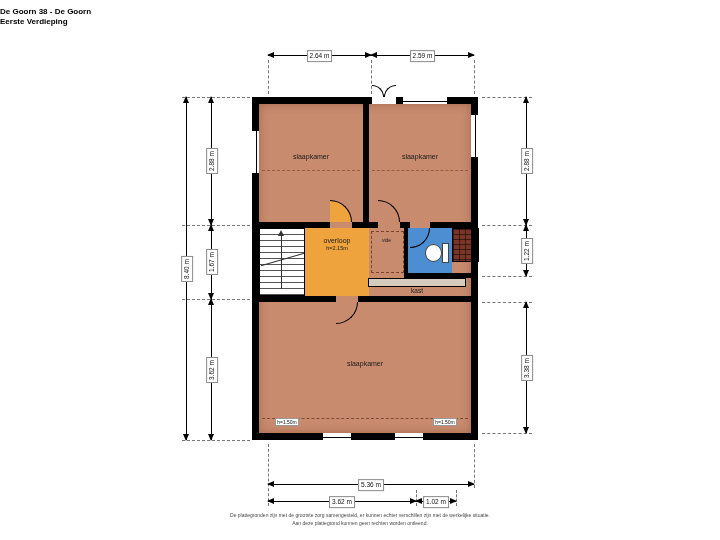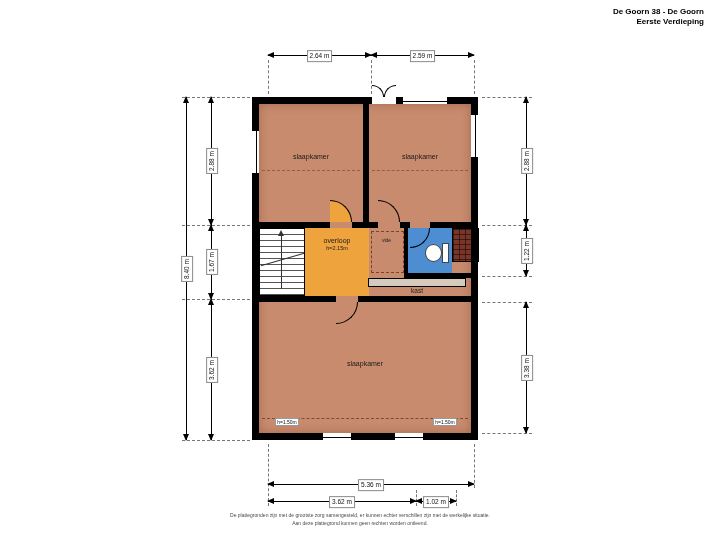--- a/index.html
+++ b/index.html
@@ -1,21 +1,21 @@
 <!DOCTYPE html>
 <html><head>
 <meta charset="utf-8">
 <style>
   html,body{margin:0;padding:0;}
   body{
     width:720px;height:540px;position:relative;overflow:hidden;
     background:#ffffff;font-family:"Liberation Sans",sans-serif;color:#111;
   }
   .abs{position:absolute;}
-  .title-line{position:absolute;left:0;width:704px;text-align:right;font-weight:bold;font-size:8px;color:#000;}
+  .title-line{position:absolute;left:0;width:704px;text-align:left;font-weight:bold;font-size:8px;color:#000;}
   .wall{position:absolute;background:#000;}
   .floor{position:absolute;}
   .room-label{position:absolute;text-align:center;color:#1c1c1c;line-height:1.15;}
   .vide-box{position:absolute;border:1px dashed #7d4228;}
   .kast-strip{position:absolute;background:#d4cbbc;border:1px solid #000;box-sizing:border-box;}
   .brick{
     position:absolute;background:#7a3526;border:1px solid #000;box-sizing:border-box;
     background-image:
       repeating-linear-gradient(to bottom, rgba(0,0,0,.5) 0 1px, transparent 1px 5px),
       repeating-linear-gradient(to right, rgba(0,0,0,.5) 0 1px, transparent 1px 6px);

